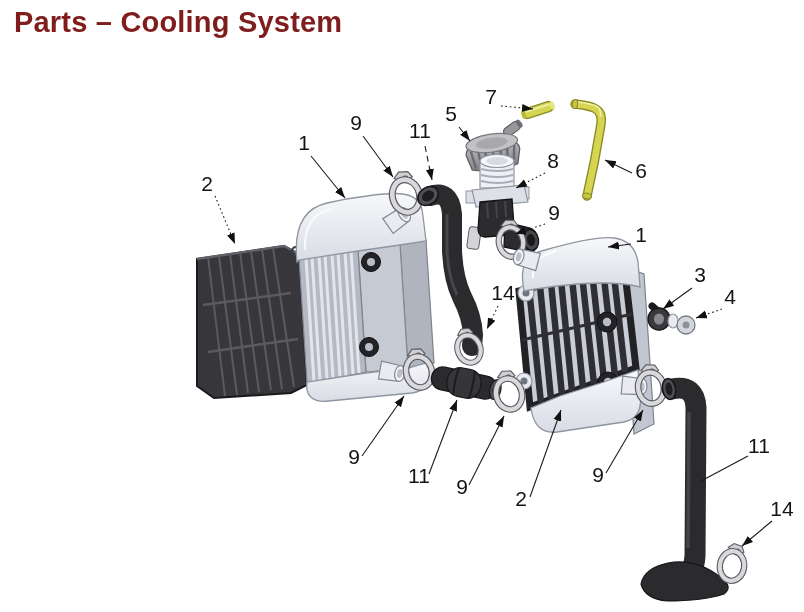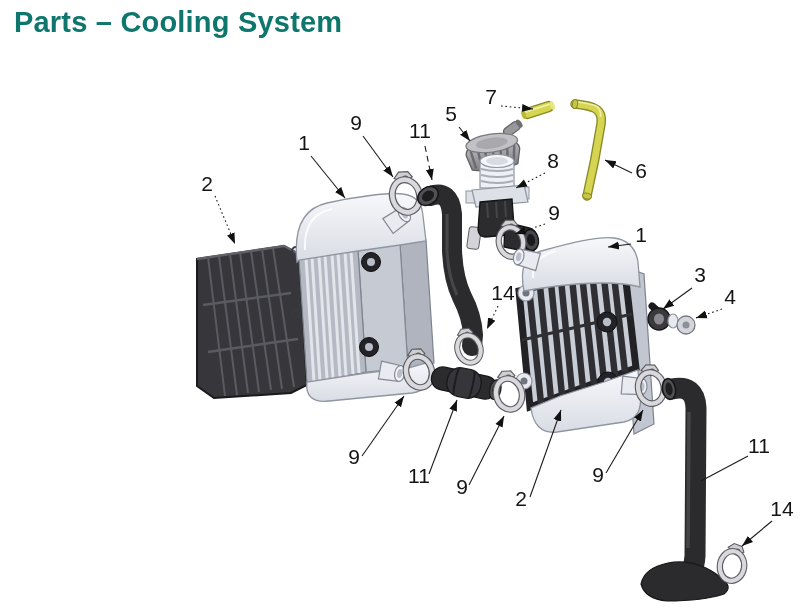--- a/index.html
+++ b/index.html
@@ -1,18 +1,18 @@
 <!DOCTYPE html>
 <html><head>
 <meta charset="utf-8">
 <style>
   html,body{margin:0;padding:0;background:#ffffff;}
   .page{position:relative;width:804px;height:612px;background:#ffffff;overflow:hidden;
         font-family:"Liberation Sans",sans-serif;}
-  .title{position:absolute;left:14px;top:6px;font-size:29px;font-weight:bold;color:#0f766e;
+  .title{position:absolute;left:14px;top:6px;font-size:29px;font-weight:bold;color:#7f1d1d;
          letter-spacing:.2px;white-space:nowrap;}
   .diagram-svg{position:absolute;left:0;top:0;}
   .ld{stroke:#1c1c1c;stroke-width:1.1;fill:none;}
   .dot{stroke-dasharray:1.6 2.8;}
   .dsh{stroke-dasharray:6 4;}
   .num{font-size:21px;fill:#141414;text-anchor:middle;font-family:"Liberation Sans",sans-serif;}
 </style>
 </head>
 <body>
 

